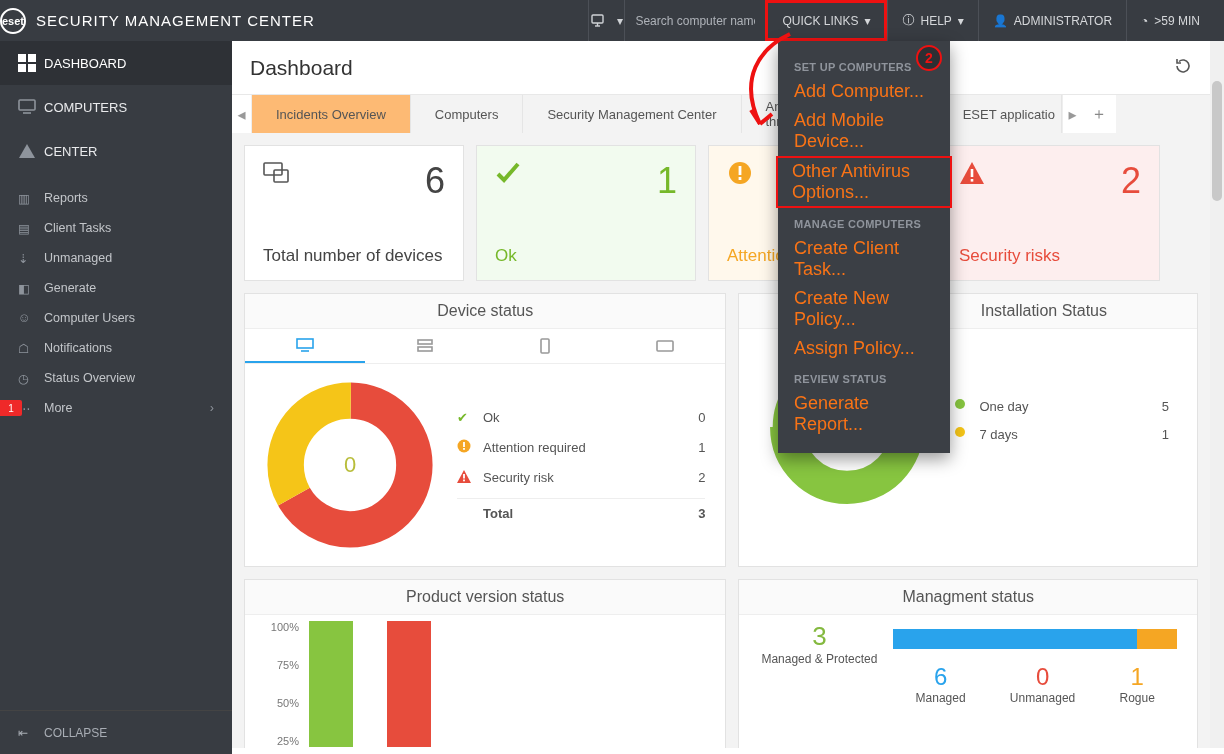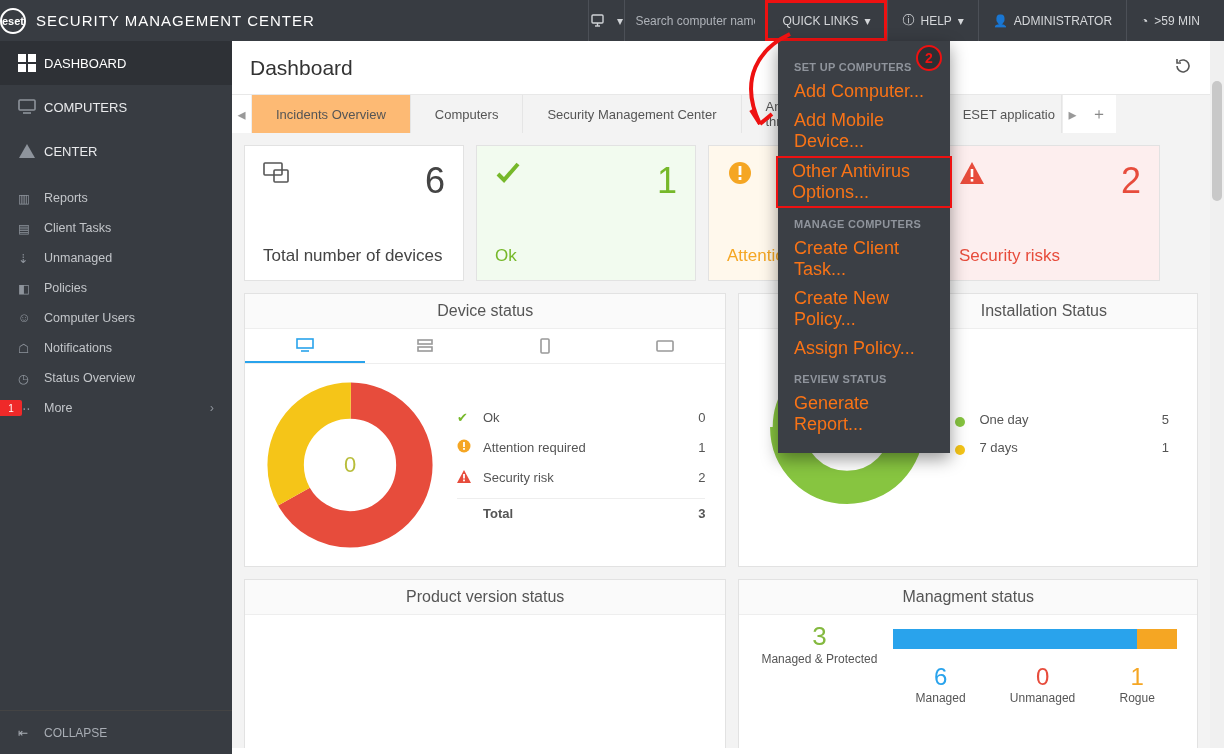--- a/index.html
+++ b/index.html
@@ -75,21 +75,21 @@
   .dev-list{flex:1;}
   .dev-title{font-size:15px;font-weight:600;color:#333;margin-bottom:10px;}
   .dev-row{display:flex;align-items:center;font-size:13px;color:#555;height:30px;}
   .dev-row .ic{width:26px;}
   .dev-row .nm{flex:1;}
   .dev-row .vl{width:30px;text-align:right;}
   .dev-total{font-weight:600;border-top:1px solid #eee;margin-top:5px;}
 
   .stat-body{display:flex;align-items:center;gap:28px;padding:18px 28px;}
   .stat-list{flex:1;}
-  .stat-row{display:flex;align-items:flex-end;font-size:13px;color:#555;height:28px;}
+  .stat-row{display:flex;align-items:flex-start;font-size:13px;color:#555;height:28px;}
   .stat-row .dot{width:10px;height:10px;border-radius:50%;margin-right:14px;}
   .stat-row .nm{flex:1;}
   .stat-row .vl{width:30px;text-align:right;}
 
   .bottom-row{display:flex;gap:12px;}
   .pv-panel{flex:1.05;height:170px;}
   .mg-panel{flex:1;height:211px;}
   .pv-body{padding:10px 20px;position:relative;height:132px;}
   .pv-axis{position:absolute;left:14px;top:6px;bottom:0;width:40px;display:flex;flex-direction:column;justify-content:space-between;font-size:11px;color:#777;text-align:right;}
   .pv-bars{position:absolute;left:64px;right:20px;top:6px;bottom:0;display:flex;align-items:flex-end;gap:34px;}
@@ -203,21 +203,21 @@
   <div class="nav-item nav-sub">
       <span class="nico">▤</span>
       <span>Client Tasks</span>
     </div>
   <div class="nav-item nav-sub">
       <span class="nico">⇣</span>
       <span>Unmanaged</span>
     </div>
   <div class="nav-item nav-sub">
       <span class="nico">◧</span>
-      <span>Policies</span>
+      <span>Generate</span>
     </div>
   <div class="nav-item nav-sub">
       <span class="nico">☺</span>
       <span>Computer Users</span>
     </div>
   <div class="nav-item nav-sub">
       <span class="nico">☖</span>
       <span>Notifications</span>
     </div>
   <div class="nav-item nav-sub">
@@ -415,20 +415,32 @@
               <span class="vl">1</span>
             </div>
           </div>
         </div>
       </div>
     </div>
 
     <div class="bottom-row">
       <div class="panel pv-panel">
         <div class="panel-h">Product version status</div>
+        <div class="pv-body">
+          <div class="pv-axis">
+            <span>100%</span>
+            <span>75%</span>
+            <span>50%</span>
+            <span>25%</span>
+          </div>
+          <div class="pv-bars">
+            <div class="pv-bar g"></div>
+            <div class="pv-bar r"></div>
+          </div>
+        </div>
       </div>
 
       <div class="panel mg-panel">
         <div class="panel-h">Managment status</div>
         <div class="mg-body">
           <div class="mg-center">
             <div class="n">3</div>
             <div class="t">Managed &amp; Protected</div>
           </div>
           <div class="mg-right">

